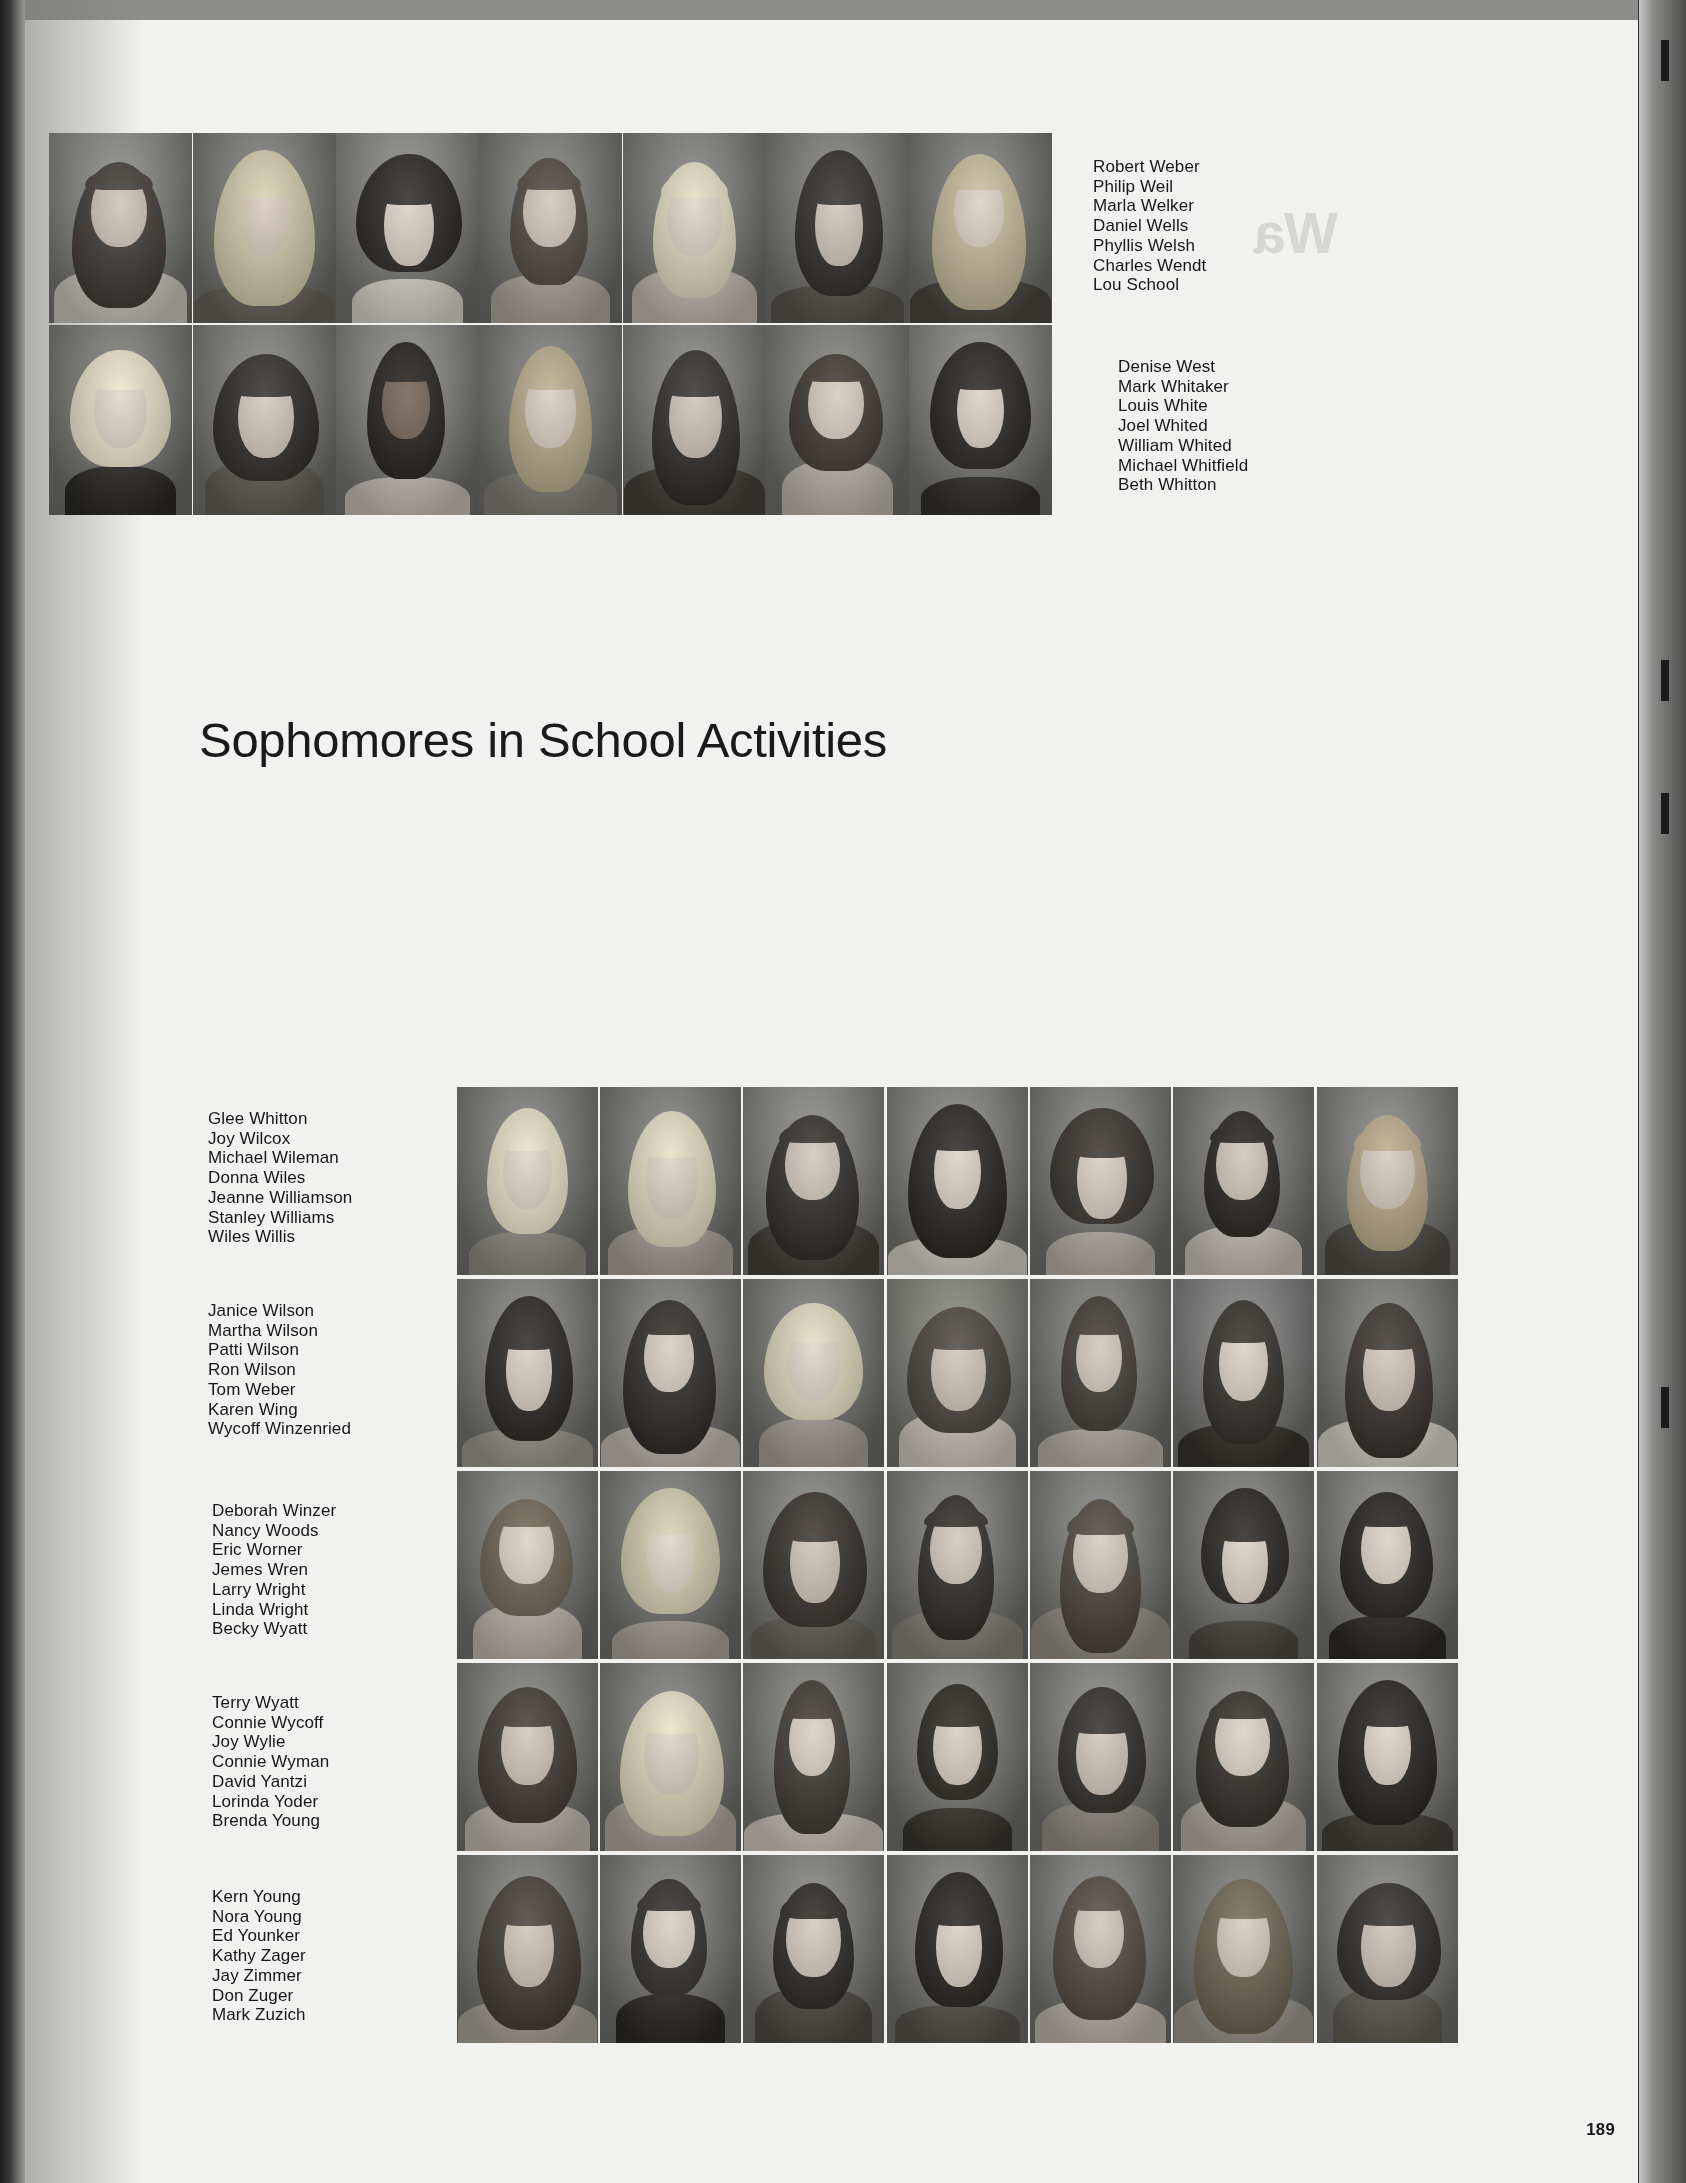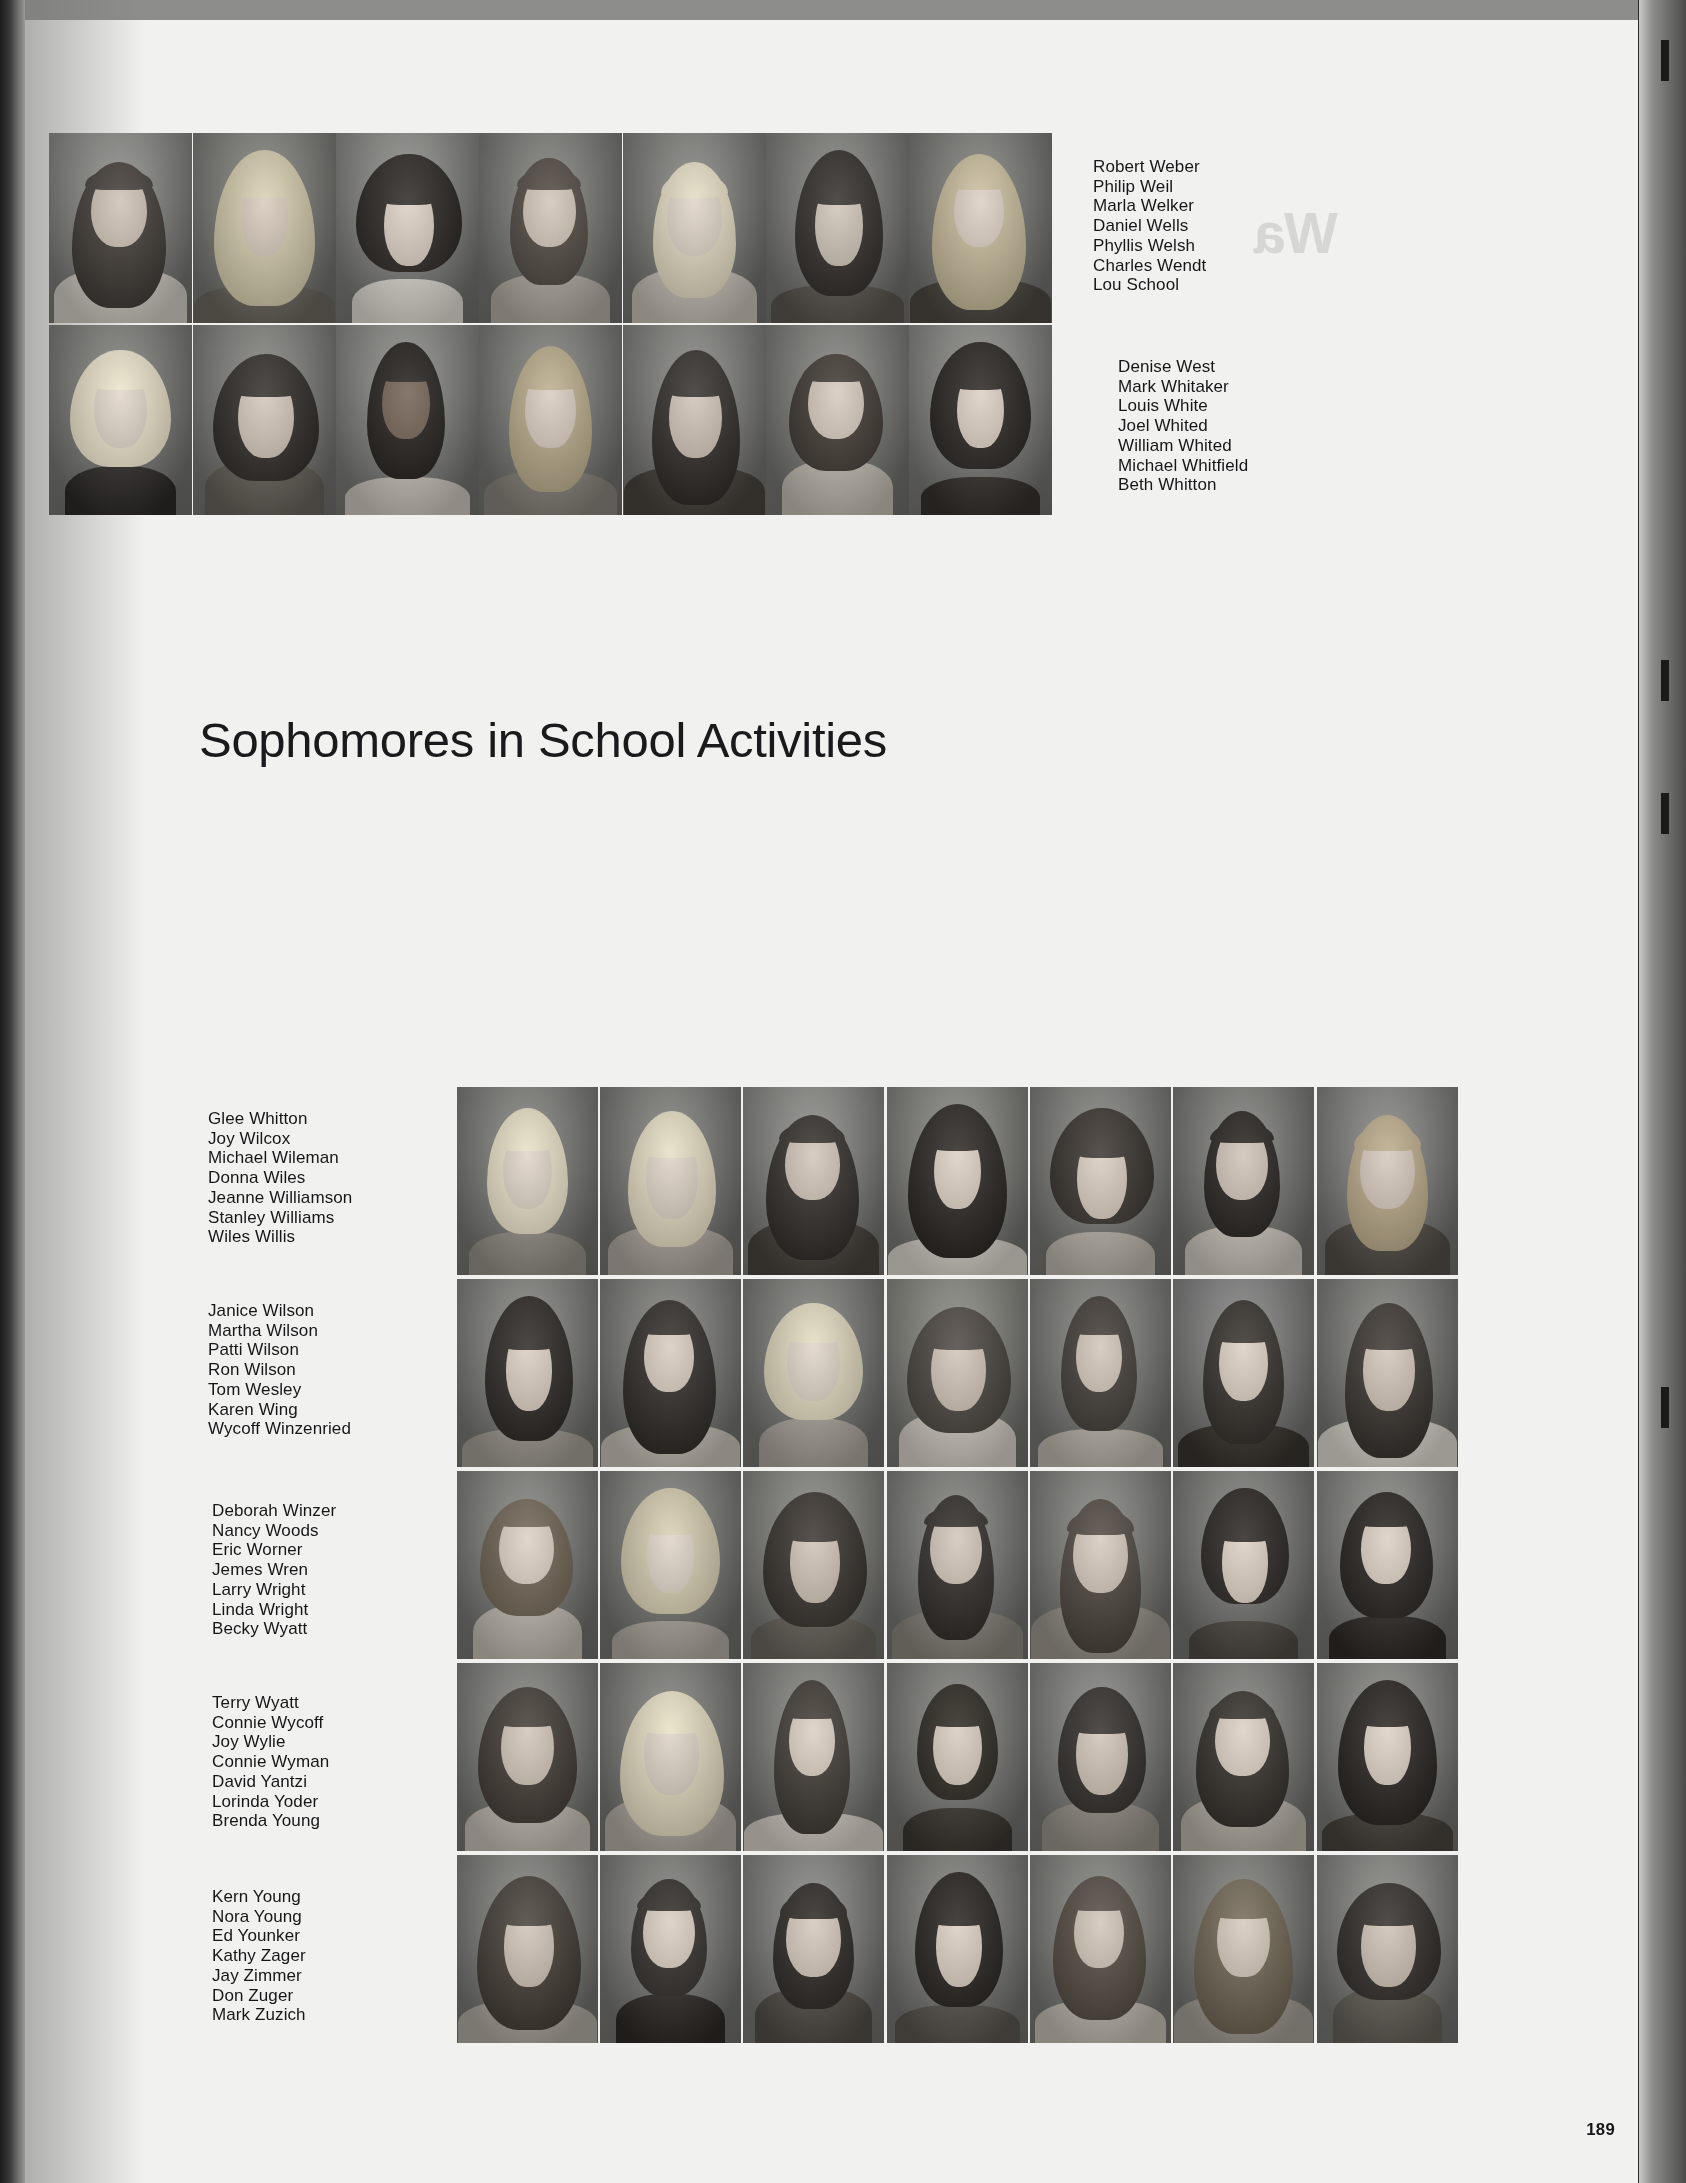--- a/index.html
+++ b/index.html
@@ -274,21 +274,21 @@
     </div>
 
   <div class="names" id="top-names-0" style="left:1093px; top:157px;"><div>Robert Weber</div><div>Philip Weil</div><div>Marla Welker</div><div>Daniel Wells</div><div>Phyllis Welsh</div><div>Charles Wendt</div><div>Lou School</div></div>
   <div class="names" id="top-names-1" style="left:1093px; top:357px;margin-left:25px;"><div>Denise West</div><div>Mark Whitaker</div><div>Louis White</div><div>Joel Whited</div><div>William Whited</div><div>Michael Whitfield</div><div>Beth Whitton</div></div>
 
   <div id="headline">
     <div>Sophomores in School Activities</div>
   </div>
 
   <div class="names" id="bot-names-0" style="left:208px; top:1109px;"><div>Glee Whitton</div><div>Joy Wilcox</div><div>Michael Wileman</div><div>Donna Wiles</div><div>Jeanne Williamson</div><div>Stanley Williams</div><div>Wiles Willis</div></div>
-  <div class="names" id="bot-names-1" style="left:208px; top:1301px;"><div>Janice Wilson</div><div>Martha Wilson</div><div>Patti Wilson</div><div>Ron Wilson</div><div>Tom Wesley</div><div>Karen Wing</div><div>Wycoff Winzenried</div></div>
+  <div class="names" id="bot-names-1" style="left:208px; top:1301px;"><div>Janice Wilson</div><div>Martha Wilson</div><div>Patti Wilson</div><div>Ron Wilson</div><div>Tom Weber</div><div>Karen Wing</div><div>Wycoff Winzenried</div></div>
   <div class="names" id="bot-names-2" style="left:212px; top:1501px;"><div>Deborah Winzer</div><div>Nancy Woods</div><div>Eric Worner</div><div>Jemes Wren</div><div>Larry Wright</div><div>Linda Wright</div><div>Becky Wyatt</div></div>
   <div class="names" id="bot-names-3" style="left:212px; top:1693px;"><div>Terry Wyatt</div><div>Connie Wycoff</div><div>Joy Wylie</div><div>Connie Wyman</div><div>David Yantzi</div><div>Lorinda Yoder</div><div>Brenda Young</div></div>
   <div class="names" id="bot-names-4" style="left:212px; top:1887px;"><div>Kern Young</div><div>Nora Young</div><div>Ed Younker</div><div>Kathy Zager</div><div>Jay Zimmer</div><div>Don Zuger</div><div>Mark Zuzich</div></div>
 
   <div id="bottom-grid" style="position: absolute;">
       <div class="photo" title="Glee Whitton" style="width: 141px; height: 188px; position: absolute; left: 457px; top: 1087px;">
         <div class="bg" style="background: linear-gradient(160deg, rgb(141, 141, 137) 0%, rgb(111, 111, 108) 100%);"></div>
         <div class="body" style="background: rgb(154, 149, 140); width: 83%; left: 8.5%; height: 29%;"></div>
         <div class="hair" style="background: rgb(233, 225, 198); width: 58%; left: 21%; top: 11%; height: 67%;"></div>
         <div class="head" style="background: rgb(222, 210, 196); width: 35%; left: 32.5%; top: 22%; height: 43%;"></div>

